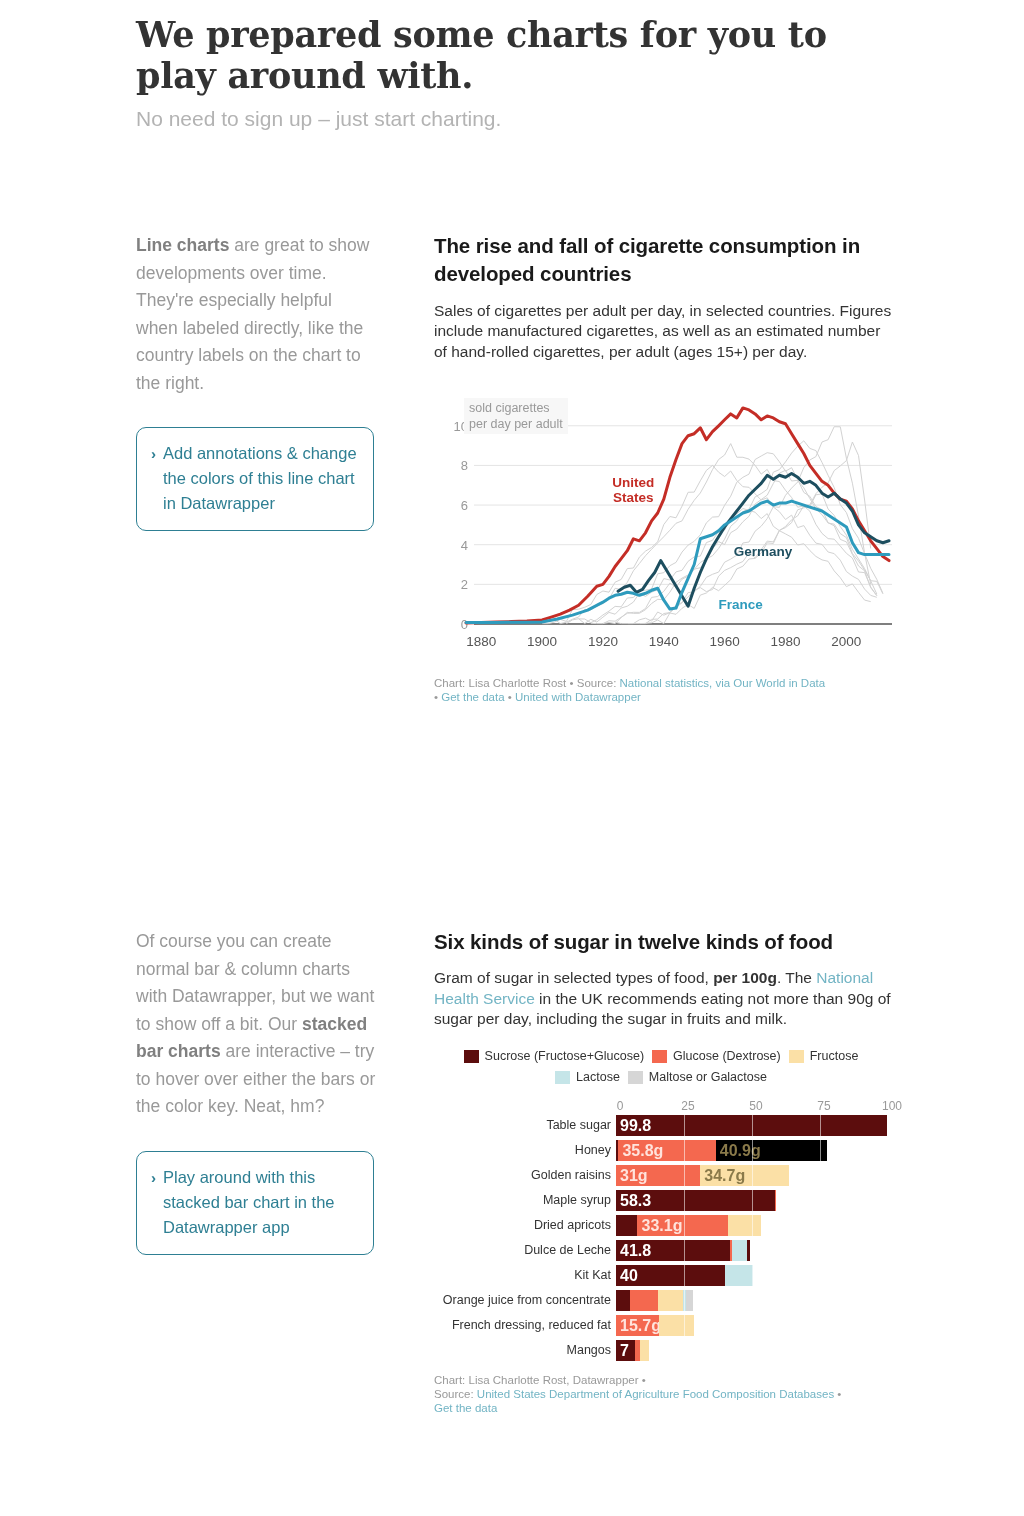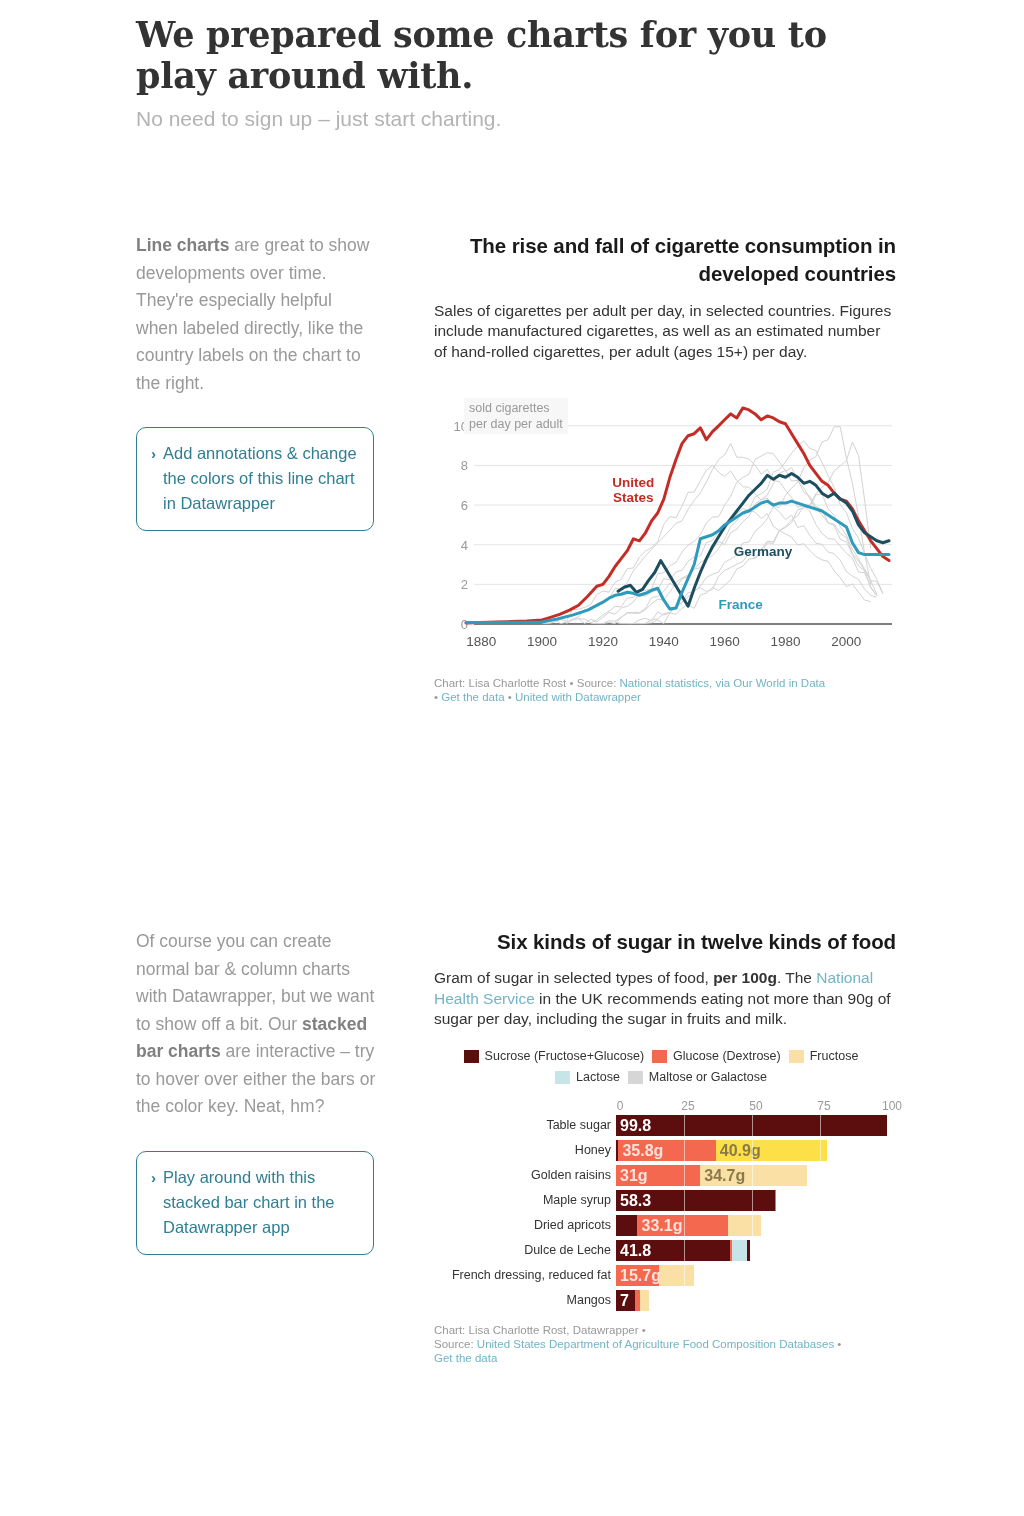--- a/index.html
+++ b/index.html
@@ -84,21 +84,20 @@
     top: 0;
     width: 462px;
   }
   .chart-title {
     font-size: 20.5px;
     font-weight: 700;
     color: #1a1a1a;
     line-height: 1.38;
     margin: 0;
     letter-spacing: -0.1px;
-    text-align: right;
   }
   .chart-desc {
     font-size: 15.5px;
     line-height: 20.5px;
     color: #333333;
     margin: 12px 0 0 0;
   }
   .chart-desc b { font-weight: 700; }
   .lnk { color: #72b4c4; text-decoration: none; }
 
@@ -332,35 +331,35 @@
               <div class="gridline" style="left: 204px;"></div>
             </div>
           </div>
           <div class="bar-row">
             <div class="bar-label">Honey</div>
             <div class="bar-track">
               <div class="bar-seg" style="left: 0px; width: 2.448px; background: rgb(92, 13, 13);"></div>
               <div class="bar-seg" style="left: 2.448px; width: 97.376px; background: rgb(244, 104, 79);">
                 <span style="color: rgb(255, 227, 220);">35.8g</span>
               </div>
-              <div class="bar-seg" style="left: 99.824px; width: 111.248px; background: #fde047;">
+              <div class="bar-seg" style="left: 99.824px; width: 111.248px; background: #000000;">
                 <span style="color: rgb(138, 122, 74);">40.9g</span>
               </div>
               <div class="gridline" style="left: 68px;"></div>
               <div class="gridline" style="left: 136px;"></div>
               <div class="gridline" style="left: 204px;"></div>
             </div>
           </div>
           <div class="bar-row">
             <div class="bar-label">Golden raisins</div>
             <div class="bar-track">
               <div class="bar-seg" style="left: 0px; width: 84.32px; background: rgb(244, 104, 79);">
                 <span style="color: rgb(255, 227, 220);">31g</span>
               </div>
-              <div class="bar-seg" style="left: 84.32px; width: 107px; background: rgb(251, 224, 166);">
+              <div class="bar-seg" style="left: 84.32px; width: 89px; background: rgb(251, 224, 166);">
                 <span style="color: rgb(138, 122, 74);">34.7g</span>
               </div>
               <div class="gridline" style="left: 68px;"></div>
               <div class="gridline" style="left: 136px;"></div>
               <div class="gridline" style="left: 204px;"></div>
             </div>
           </div>
           <div class="bar-row">
             <div class="bar-label">Maple syrup</div>
             <div class="bar-track">
@@ -387,20 +386,45 @@
             </div>
           </div>
           <div class="bar-row">
             <div class="bar-label">Dulce de Leche</div>
             <div class="bar-track">
               <div class="bar-seg" style="left: 0px; width: 134px; background: rgb(92, 13, 13);">
                 <span style="color: rgb(255, 255, 255);">41.8</span>
               </div>
               <div class="bar-seg" style="left: 113.696px; width: 2.72px; background: rgb(244, 104, 79);"></div>
               <div class="bar-seg" style="left: 116.416px; width: 14.96px; background: rgb(197, 229, 232);"></div>
+              <div class="gridline" style="left: 68px;"></div>
+              <div class="gridline" style="left: 136px;"></div>
+              <div class="gridline" style="left: 204px;"></div>
+            </div>
+          </div>
+          <div class="bar-row">
+            <div class="bar-label">Kit Kat</div>
+            <div class="bar-track">
+              <div class="bar-seg" style="left: 0px; width: 108.8px; background: rgb(92, 13, 13);">
+                <span style="color: rgb(255, 255, 255);">40</span>
+              </div>
+              <div class="bar-seg" style="left: 108.8px; width: 28.56px; background: rgb(197, 229, 232);"></div>
+              <div class="gridline" style="left: 68px;"></div>
+              <div class="gridline" style="left: 136px;"></div>
+              <div class="gridline" style="left: 204px;"></div>
+            </div>
+          </div>
+          <div class="bar-row">
+            <div class="bar-label">Orange juice from concentrate</div>
+            <div class="bar-track">
+              <div class="bar-seg" style="left: 0px; width: 14.416px; background: rgb(92, 13, 13);"></div>
+              <div class="bar-seg" style="left: 14.416px; width: 27.744px; background: rgb(244, 104, 79);"></div>
+              <div class="bar-seg" style="left: 42.16px; width: 24.48px; background: rgb(251, 224, 166);"></div>
+              <div class="bar-seg" style="left: 66.64px; width: 3.264px; background: rgb(197, 229, 232);"></div>
+              <div class="bar-seg" style="left: 69.904px; width: 6.8px; background: rgb(214, 214, 214);"></div>
               <div class="gridline" style="left: 68px;"></div>
               <div class="gridline" style="left: 136px;"></div>
               <div class="gridline" style="left: 204px;"></div>
             </div>
           </div>
           <div class="bar-row">
             <div class="bar-label">French dressing, reduced fat</div>
             <div class="bar-track">
               <div class="bar-seg" style="left: 0px; width: 42.704px; background: rgb(244, 104, 79);">
                 <span style="color: rgb(255, 227, 220);">15.7g</span>

